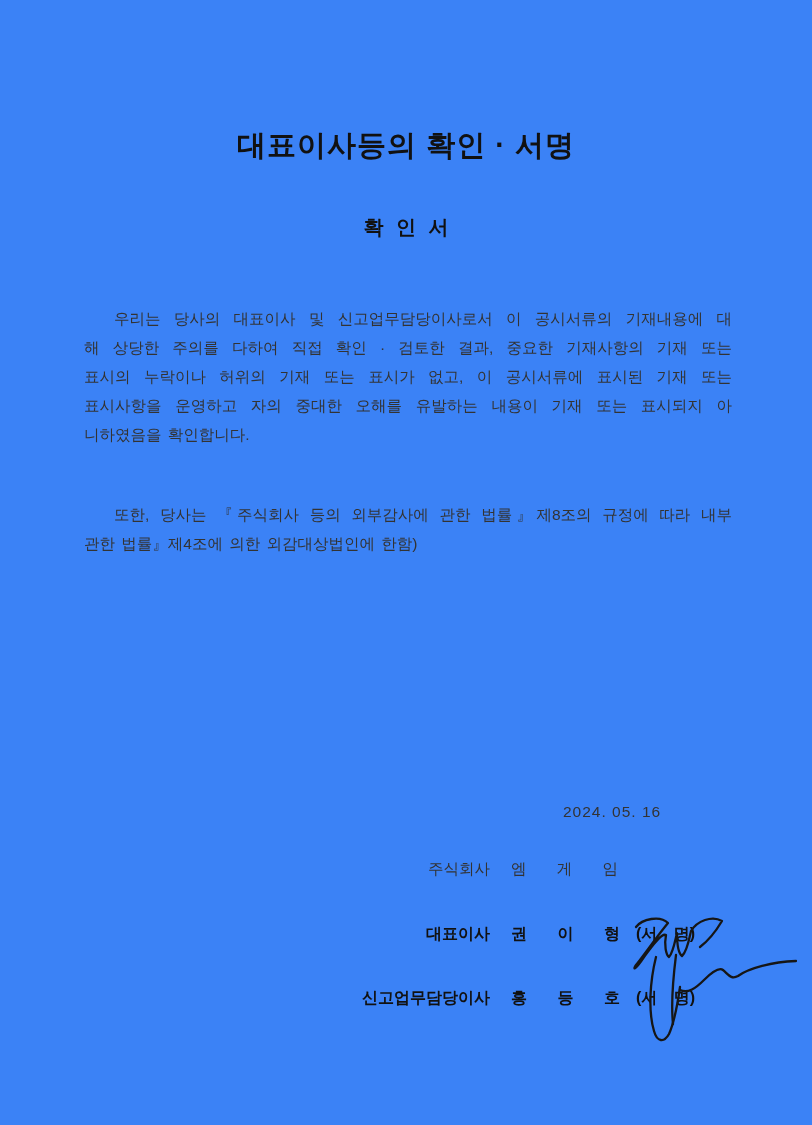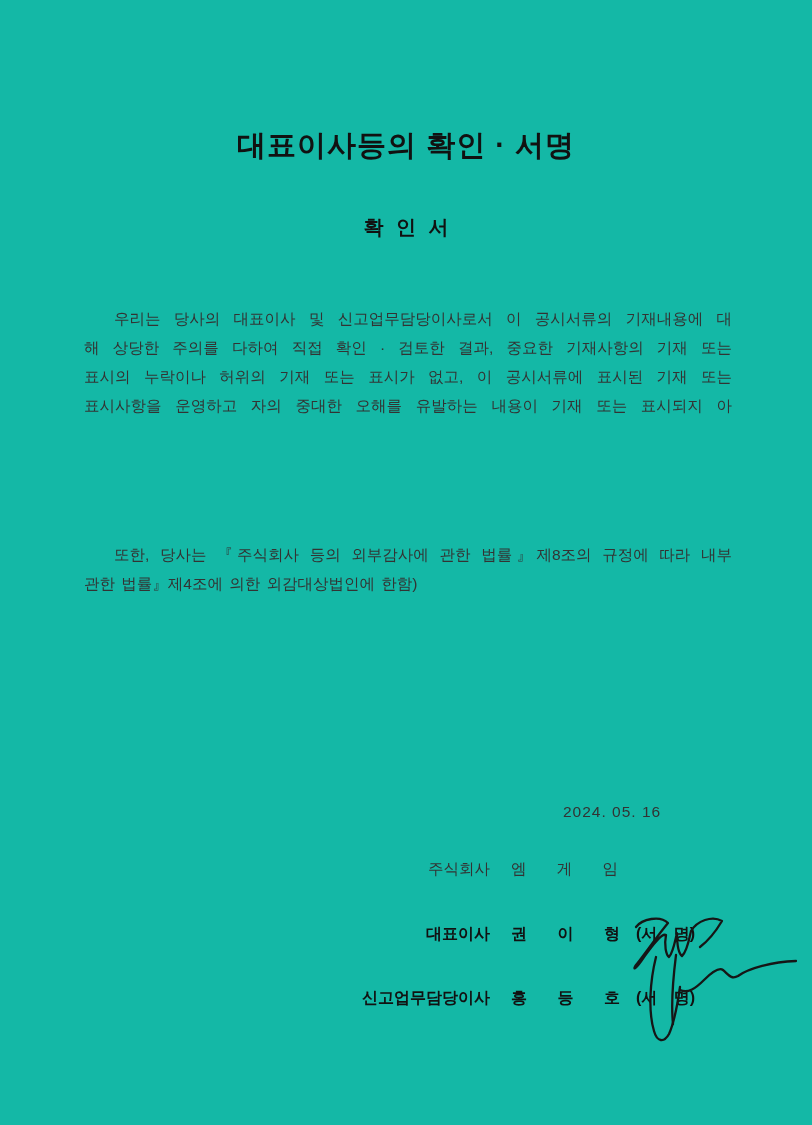--- a/index.html
+++ b/index.html
@@ -8,21 +8,21 @@
     background: #ffffff;
   }
   body {
     font-family: "Liberation Sans", "DejaVu Sans", sans-serif;
     color: #2b2b2b;
   }
   .page {
     position: relative;
     width: 812px;
     height: 1125px;
-    background: #14b8a6;
+    background: #3b82f6;
     overflow: hidden;
   }
   .doc-title {
     position: absolute;
     top: 126px;
     left: 0;
     width: 812px;
     text-align: center;
     font-size: 29px;
     font-weight: 700;
@@ -43,21 +43,21 @@
   .para {
     position: absolute;
     left: 84px;
     width: 648px;
     font-size: 15.5px;
     line-height: 29px;
     color: #333333;
     word-spacing: 2px;
   }
   .para-1 { top: 304px; }
-  .para-2 { top: 500px; margin-top: 40px; }
+  .para-2 { top: 500px; }
   .jline {
     text-align: justify;
     text-align-last: justify;
   }
   .lastline {
     text-align: left;
     text-align-last: left;
   }
   .indent { text-indent: 30px; }
   .date-line {
@@ -121,20 +121,21 @@
 
   <div class="doc-title">대표이사등의 확인 · 서명</div>
 
   <div class="doc-subtitle">확 인 서</div>
 
   <div class="para para-1">
     <div class="jline indent">우리는 당사의 대표이사 및 신고업무담당이사로서 이 공시서류의 기재내용에 대</div>
     <div class="jline">해 상당한 주의를 다하여 직접 확인 · 검토한 결과, 중요한 기재사항의 기재 또는</div>
     <div class="jline">표시의 누락이나 허위의 기재 또는 표시가 없고, 이 공시서류에 표시된 기재 또는</div>
     <div class="jline">표시사항을 운영하고 자의 중대한 오해를 유발하는 내용이 기재 또는 표시되지 아</div>
+    <div class="lastline">니하였음을 확인합니다.</div>
   </div>
 
   <div class="para para-2">
     <div class="jline indent">또한, 당사는 『주식회사 등의 외부감사에 관한 법률』제8조의 규정에 따라 내부</div>
     <div class="lastline">관한 법률』제4조에 의한 외감대상법인에 한함)</div>
   </div>
 
   <div class="date-line">2024. 05. 16</div>
 
   <div class="sig-row row-company">

